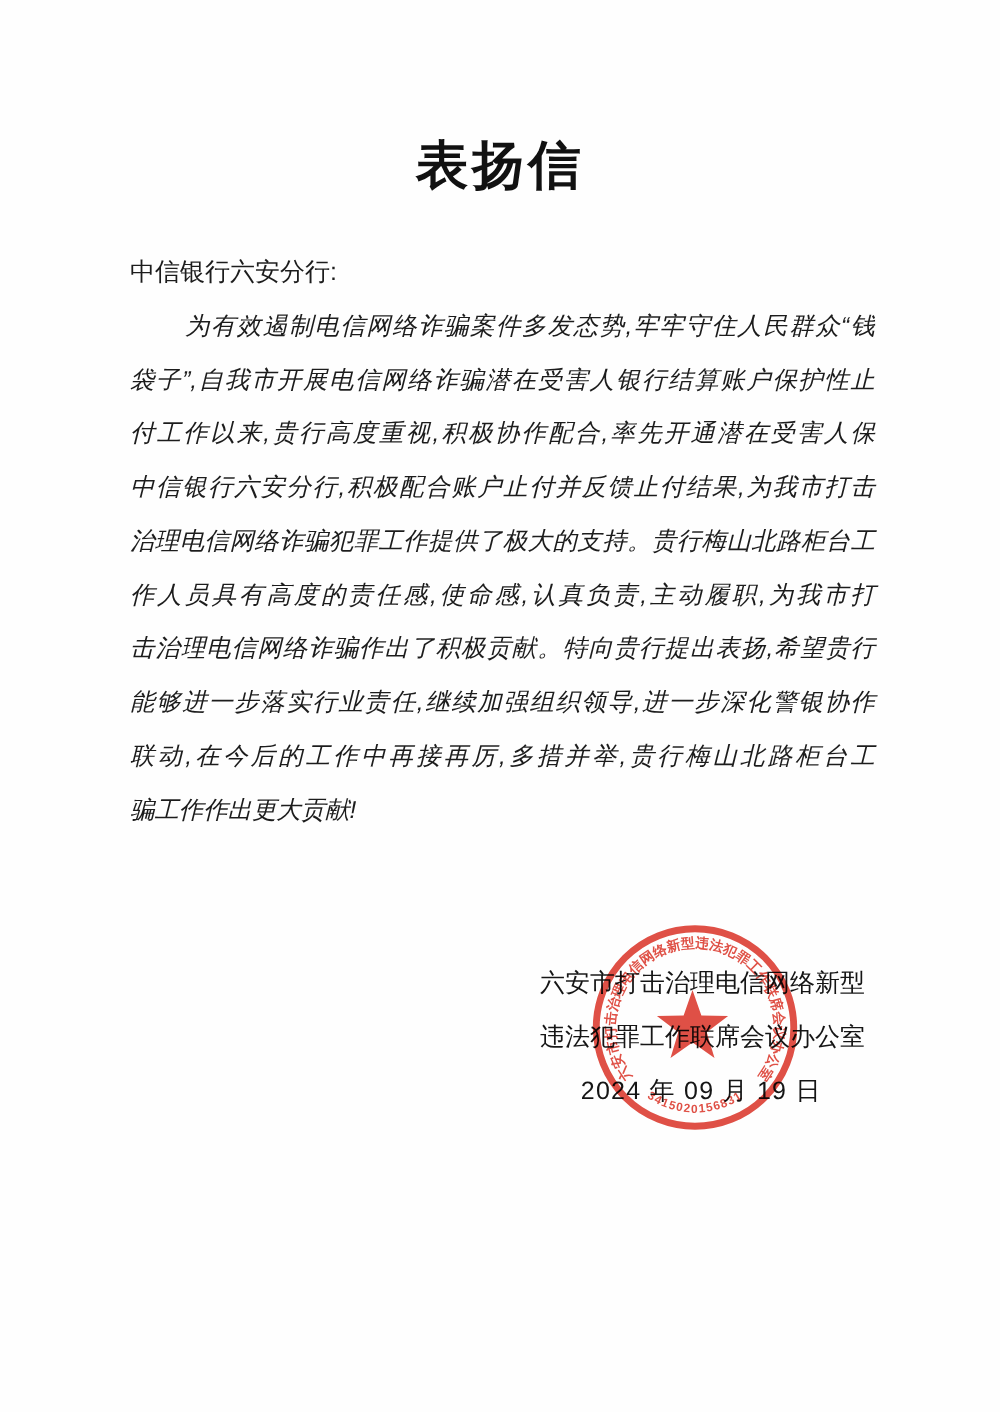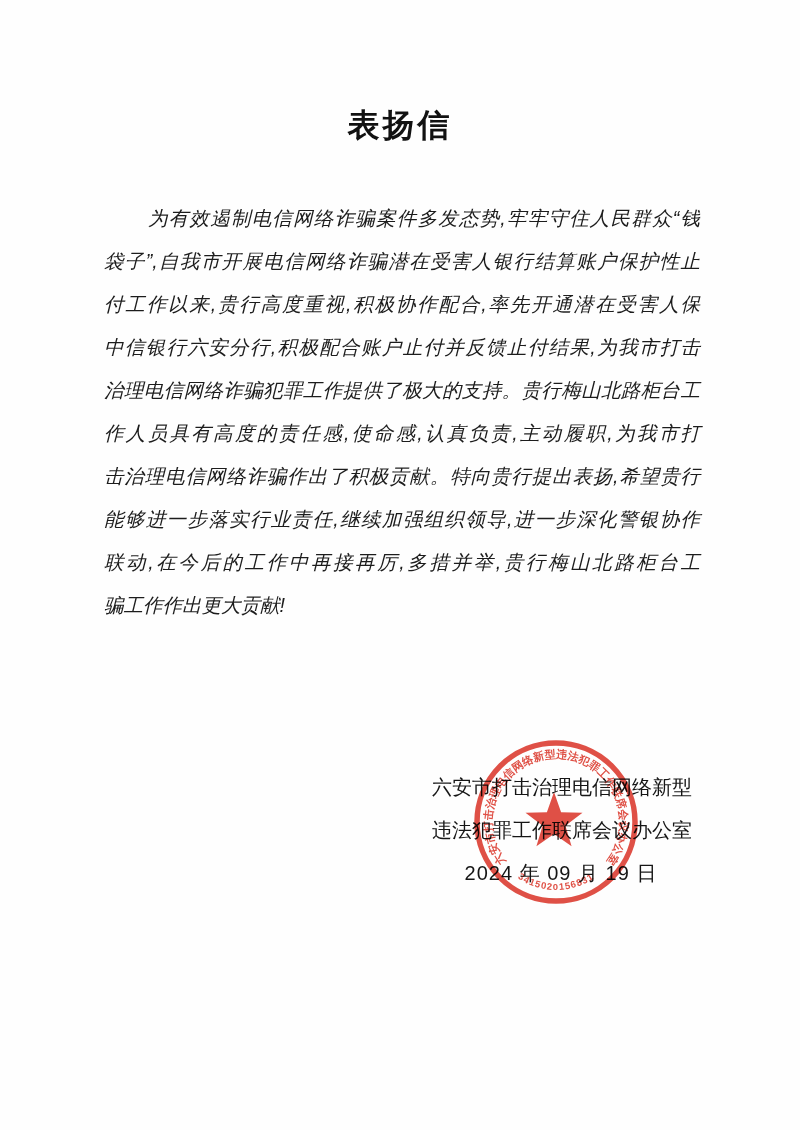--- a/index.html
+++ b/index.html
@@ -7,21 +7,21 @@
     position:relative;
     width:800px; height:1130px;
     background:#fefefe;
     font-family:"Liberation Sans", sans-serif;
     color:#1c1c1c;
     overflow:hidden;
   }
   .title {
     position:absolute; top:104px; left:0; width:100%;
     margin:0; text-align:center;
-    font-size:32px; font-weight:700; letter-spacing:3px;
+    font-size:42px; font-weight:700; letter-spacing:3px;
     color:#111;
   }
   .content {
     position:absolute; left:104px; top:197px; width:596px;
   }
   .line {
     height:43px; line-height:43px;
     font-size:19.5px; font-weight:500;
     color:#1c1c1c;
     white-space:normal;
@@ -46,20 +46,21 @@
   .stamp svg { display:block; }
 </style>
 </head>
 <body>
 
 <div class="page">
 
   <h1 class="title">表扬信</h1>
 
   <div class="content">
+    <div class="line salutation">中信银行六安分行:</div>
     <div class="line body first">为有效遏制电信网络诈骗案件多发态势,牢牢守住人民群众“钱</div>
     <div class="line body">袋子”,自我市开展电信网络诈骗潜在受害人银行结算账户保护性止</div>
     <div class="line body">付工作以来,贵行高度重视,积极协作配合,率先开通潜在受害人保</div>
     <div class="line body">中信银行六安分行,积极配合账户止付并反馈止付结果,为我市打击</div>
     <div class="line body">治理电信网络诈骗犯罪工作提供了极大的支持。贵行梅山北路柜台工</div>
     <div class="line body">作人员具有高度的责任感,使命感,认真负责,主动履职,为我市打</div>
     <div class="line body">击治理电信网络诈骗作出了积极贡献。特向贵行提出表扬,希望贵行</div>
     <div class="line body">能够进一步落实行业责任,继续加强组织领导,进一步深化警银协作</div>
     <div class="line body">联动,在今后的工作中再接再厉,多措并举,贵行梅山北路柜台工</div>
     <div class="line body last">骗工作作出更大贡献!</div>

